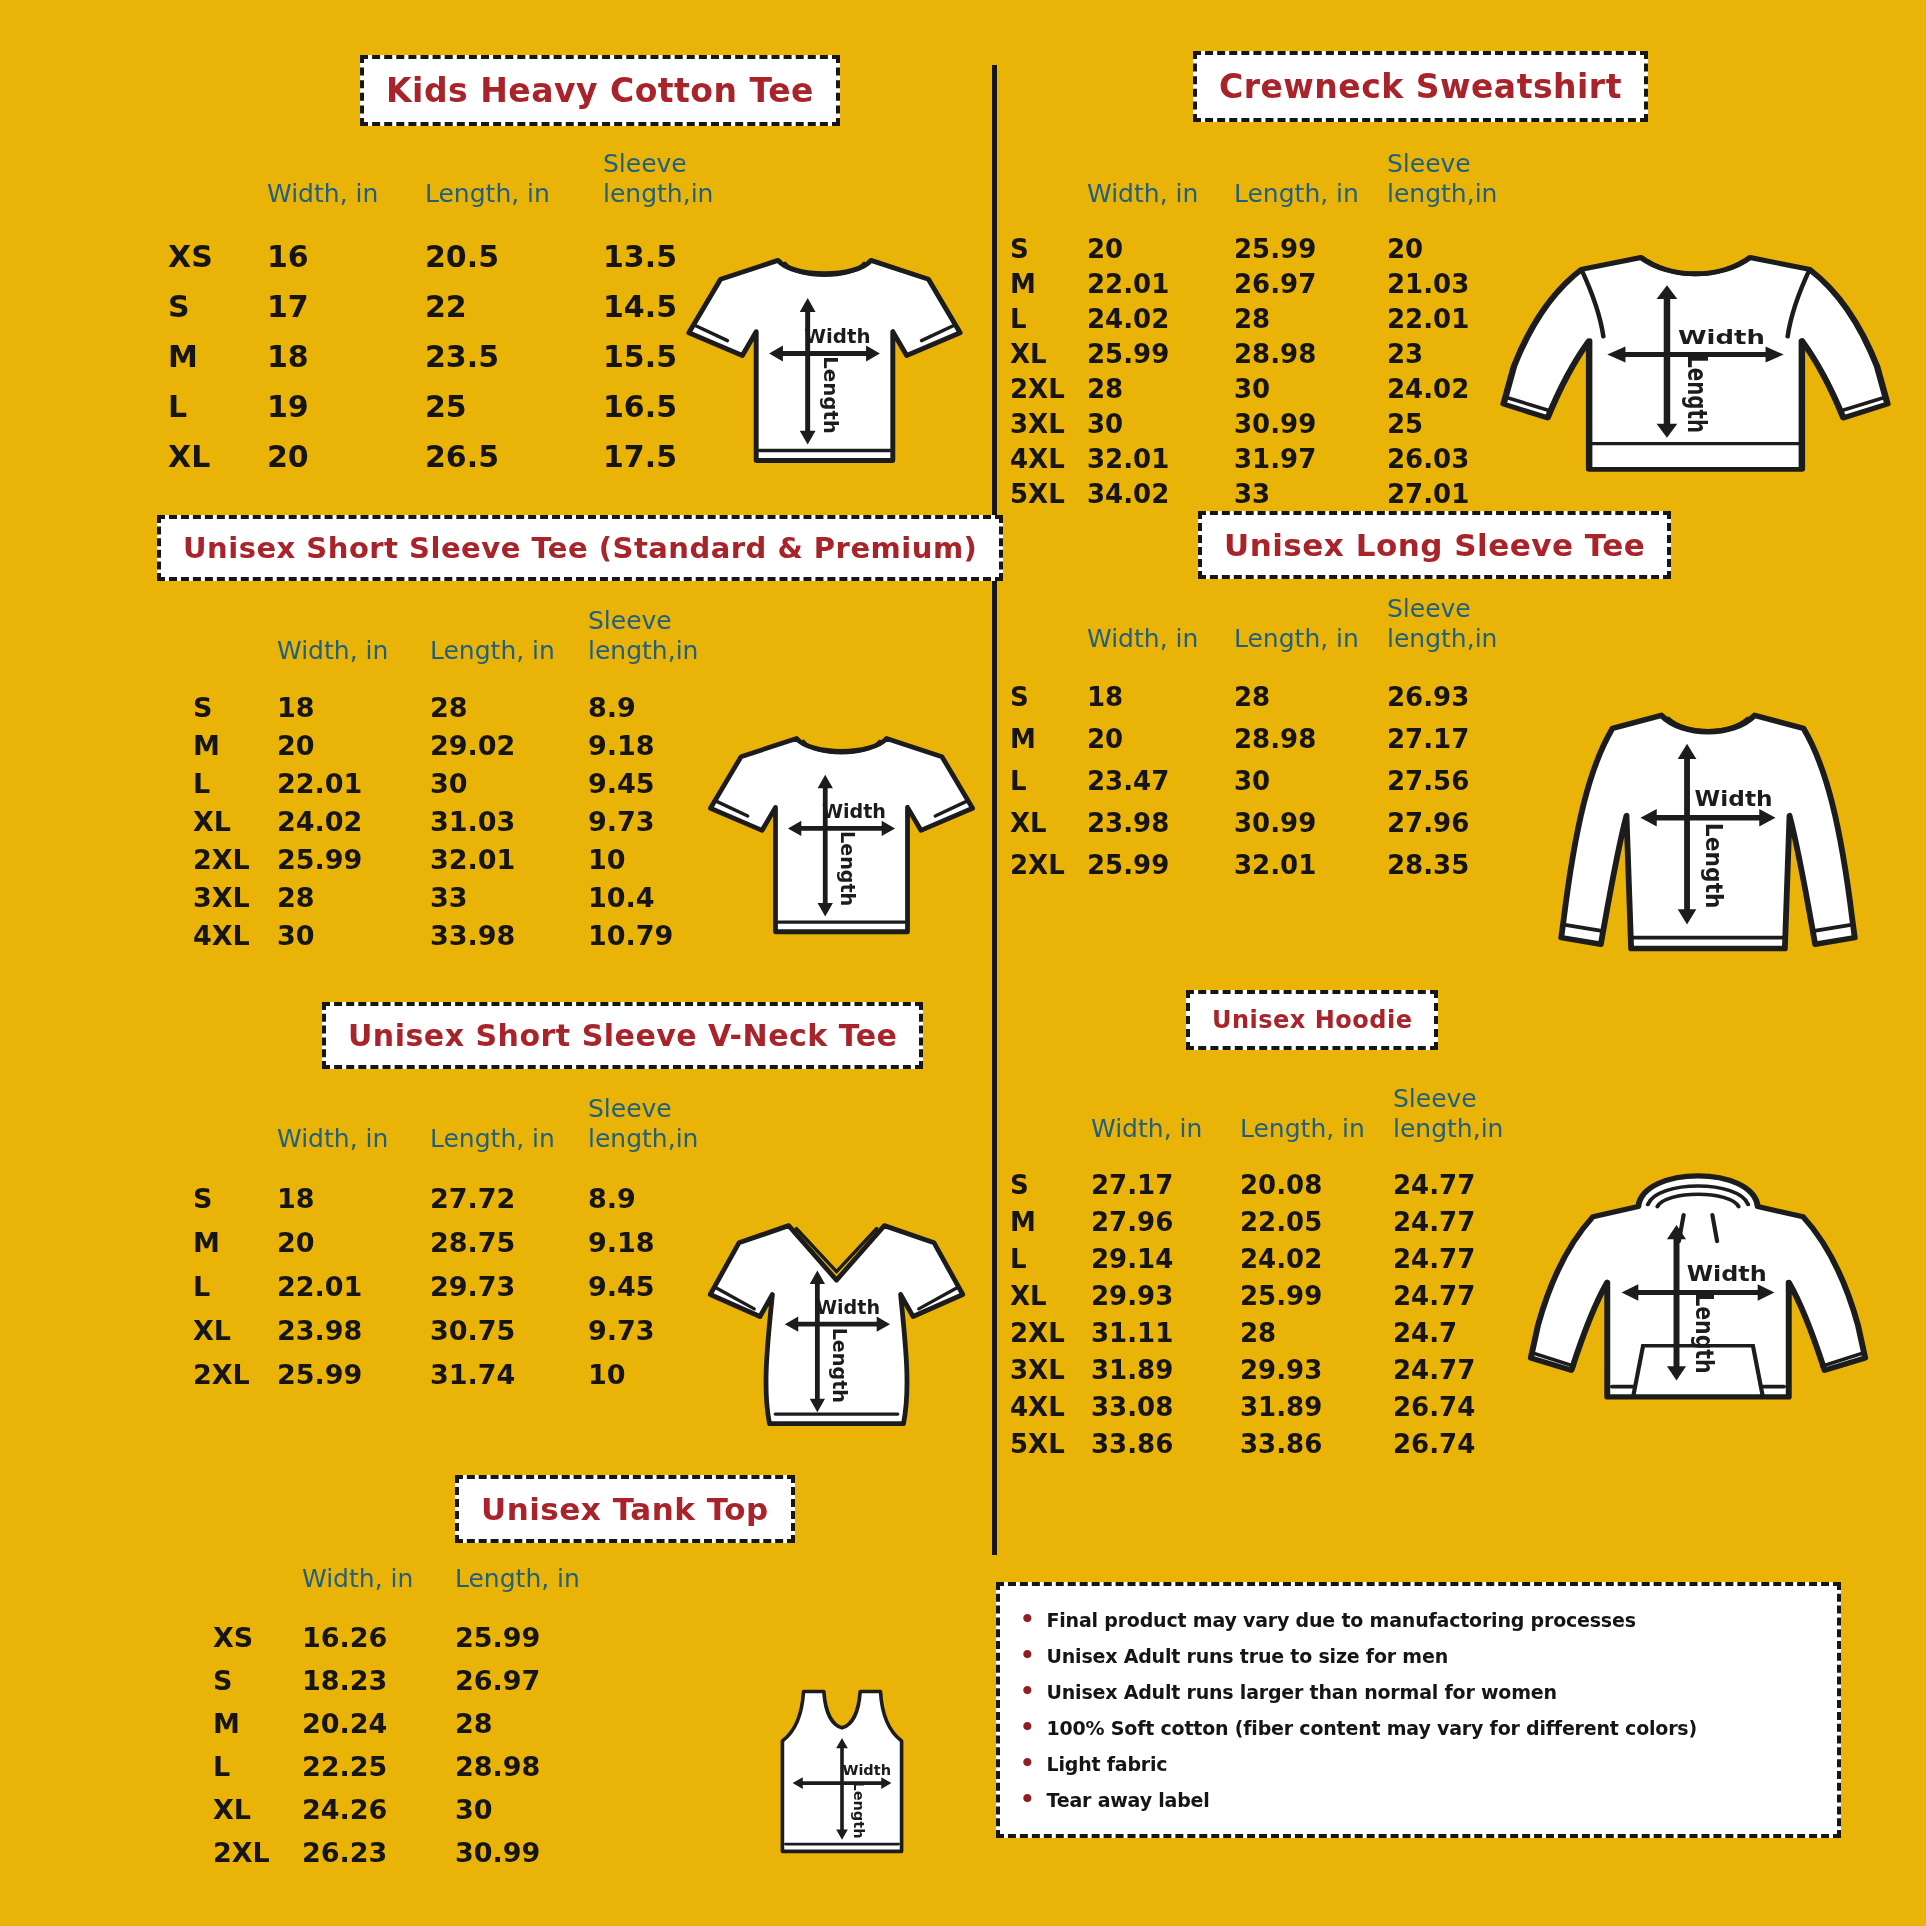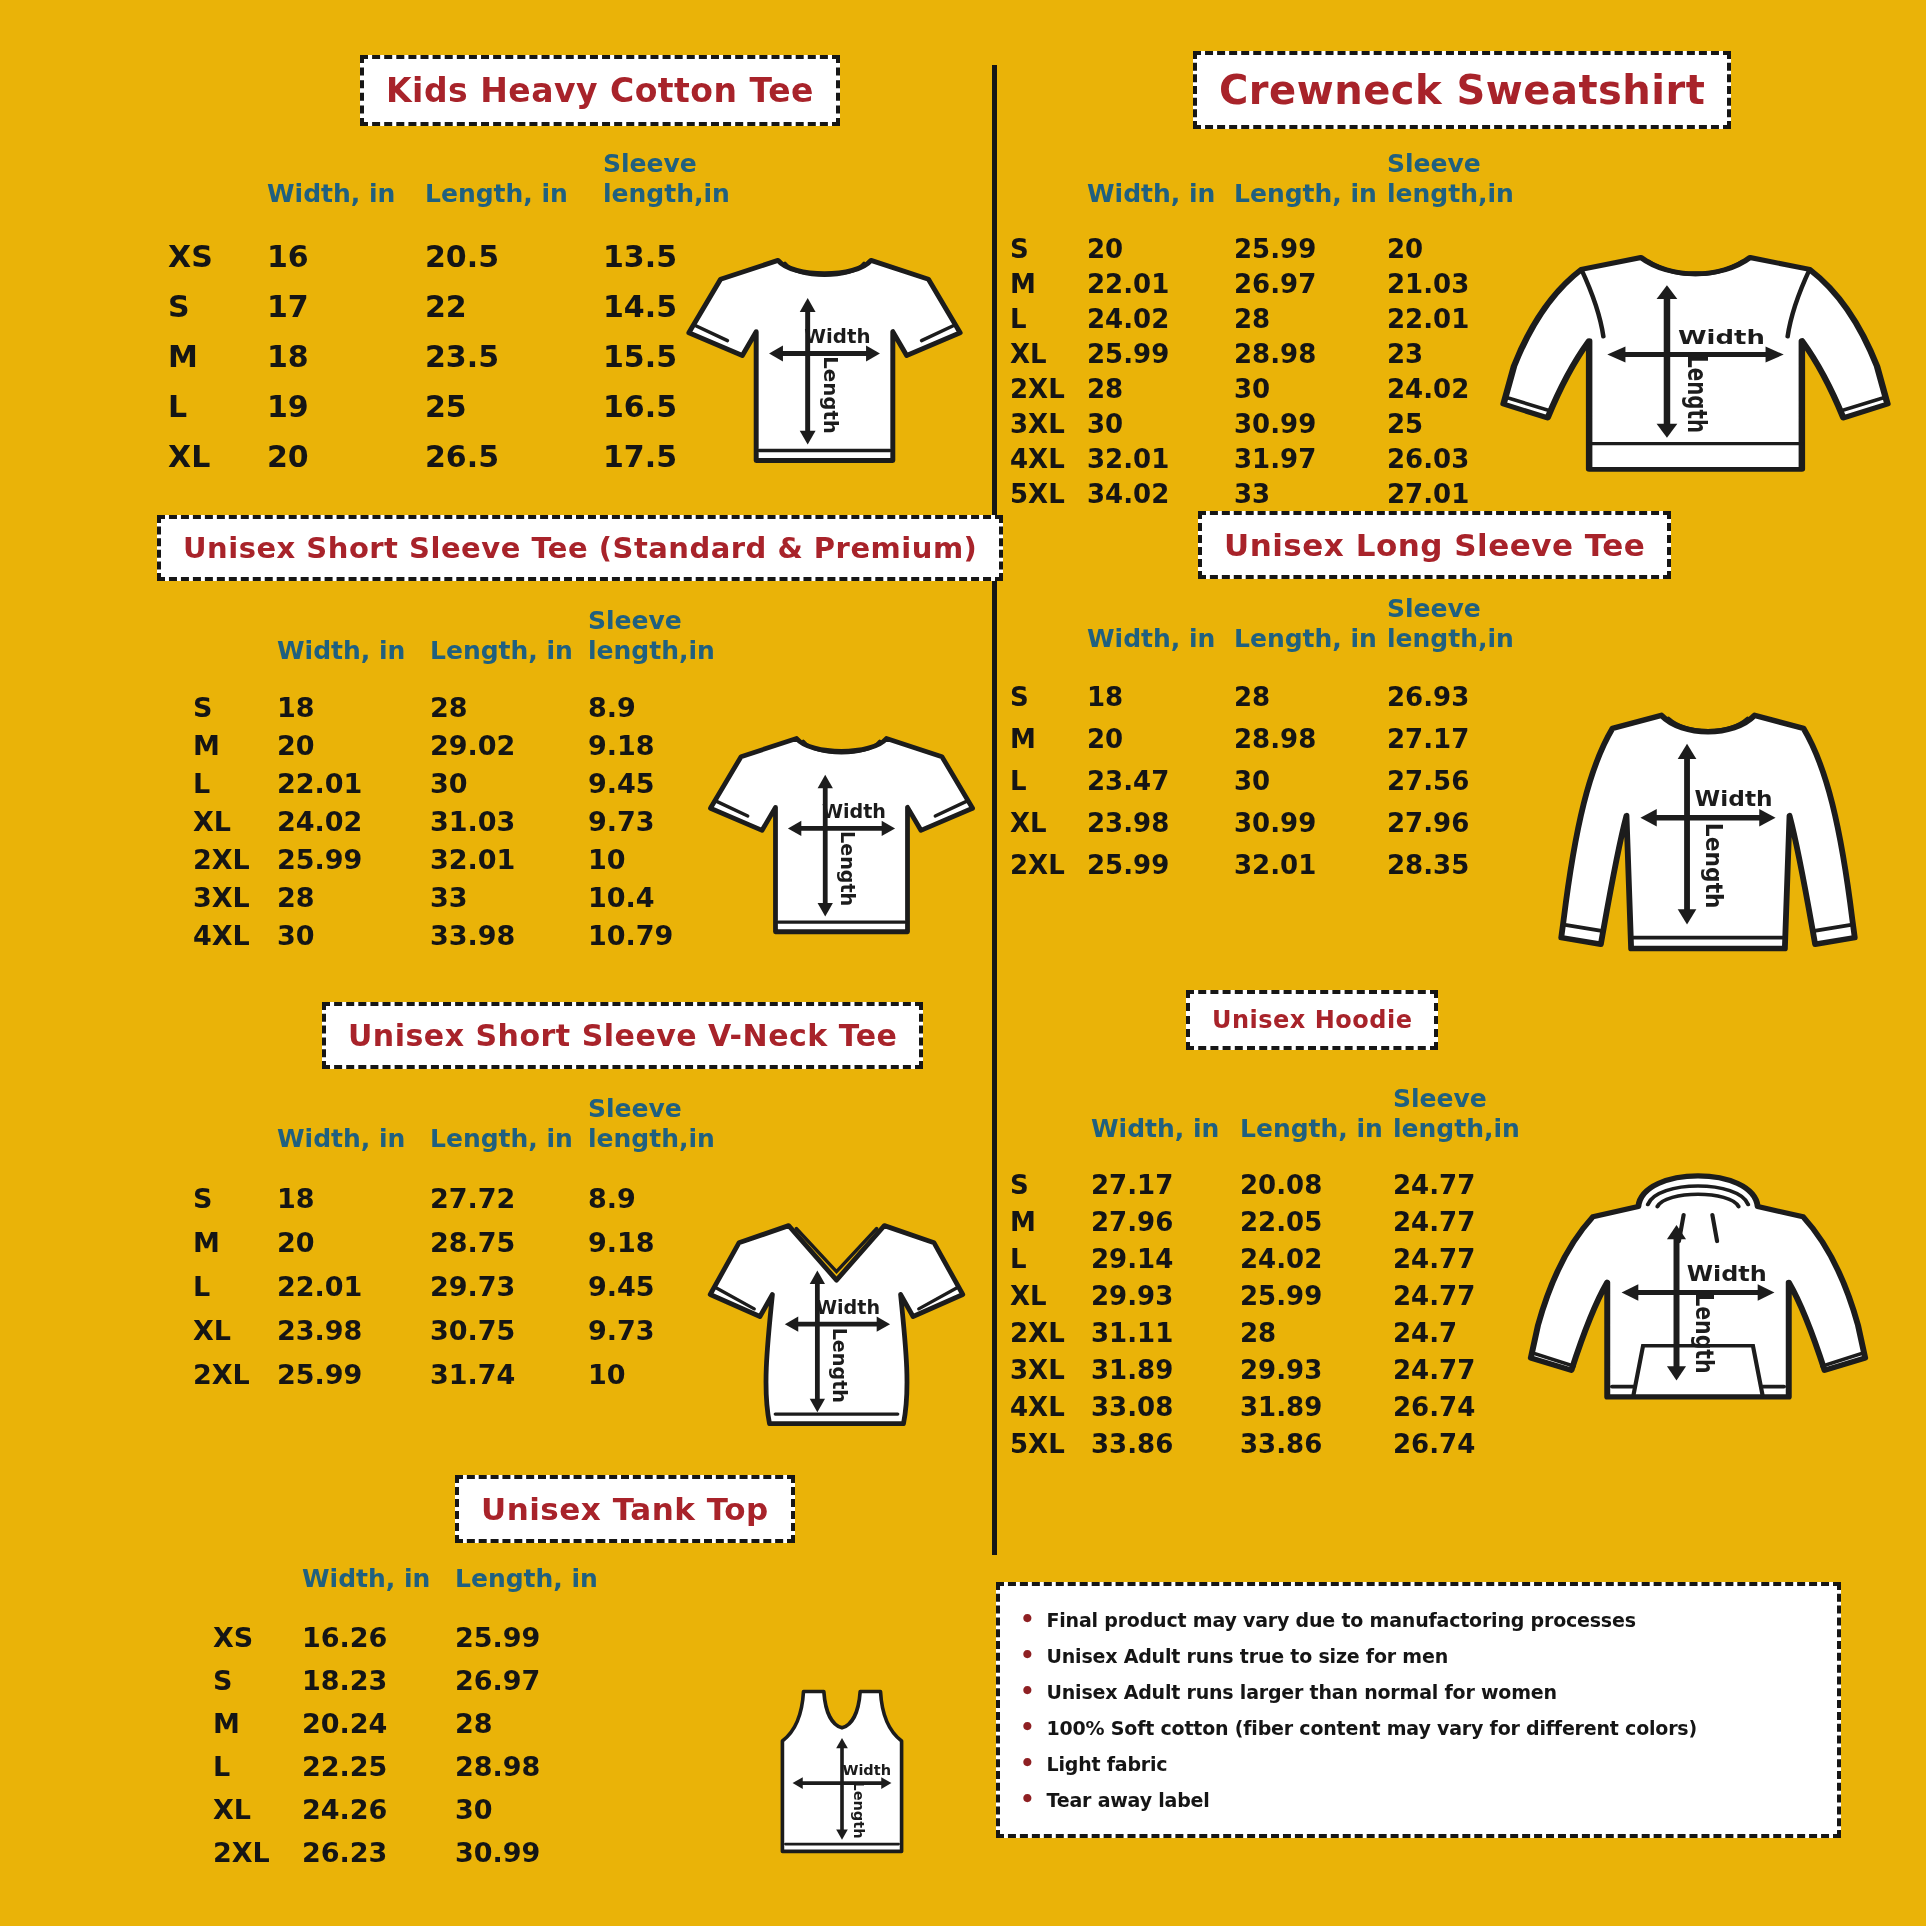--- a/index.html
+++ b/index.html
@@ -9,21 +9,21 @@
     position:relative;overflow:hidden;
   }
   .stage{position:absolute;left:0;top:0;width:1927px;height:1927px;background:#eab308;}
   .divider{position:absolute;background:#161616;}
   .title-box{
     position:absolute;border:4px dashed #161616;background:#fff;
     padding:12px 22px;color:#a8232a;white-space:nowrap;letter-spacing:0.5px;
   }
   table.size-table{position:absolute;border-collapse:collapse;table-layout:fixed;}
   table.size-table th{
-    color:#20607f;font-size:25px;line-height:30px;font-weight:bold;
+    color:#20607f;font-size:25px;line-height:30px;font-weight:normal;
     text-align:left;vertical-align:bottom;padding:0 0 22px 0;white-space:pre-line;
   }
   table.size-table td{
     font-size:var(--fs,27px);font-weight:bold;padding:0;vertical-align:middle;
     height:var(--rh,38px);white-space:nowrap;
   }
   .garment{position:absolute;}
   .garment .outline{fill:#ffffff;stroke:#1c1c1c;stroke-width:5;stroke-linejoin:round;stroke-linecap:round;}
   .garment .thin{fill:none;stroke:#1c1c1c;stroke-width:3.5;stroke-linecap:round;}
   .garment .arrow-line{stroke:#1c1c1c;stroke-width:5;stroke-linecap:round;}
@@ -319,21 +319,21 @@
       <polygon class="head" points="150,106 142,120 158,120"></polygon>
       <polygon class="head" points="150,246 142,232 158,232"></polygon>
       <line class="arrow-line" x1="92" y1="168" x2="208" y2="168"></line>
       <polygon class="head" points="82,168 96,160 96,176"></polygon>
       <polygon class="head" points="218,168 204,160 204,176"></polygon>
       <text x="184" y="157" text-anchor="middle">Width</text>
       <text x="166" y="205" text-anchor="middle" transform="rotate(90 166 205)">Length</text>
     </g>
   </svg>
 
-  <div class="title-box" style="left:1193px;top:51px;font-size:40px;">
+  <div class="title-box" style="left:1193px;top:51px;font-size:33px;">
     <span>Crewneck Sweatshirt</span>
   </div>
   <table class="size-table" style="left:1010px;top:149px;--rh:35px;--fs:26px;">
       <colgroup>
         <col style="width: 77px;">
         <col style="width: 147px;">
         <col style="width: 153px;">
         <col style="width: 139px;">
       </colgroup>
       <thead>

